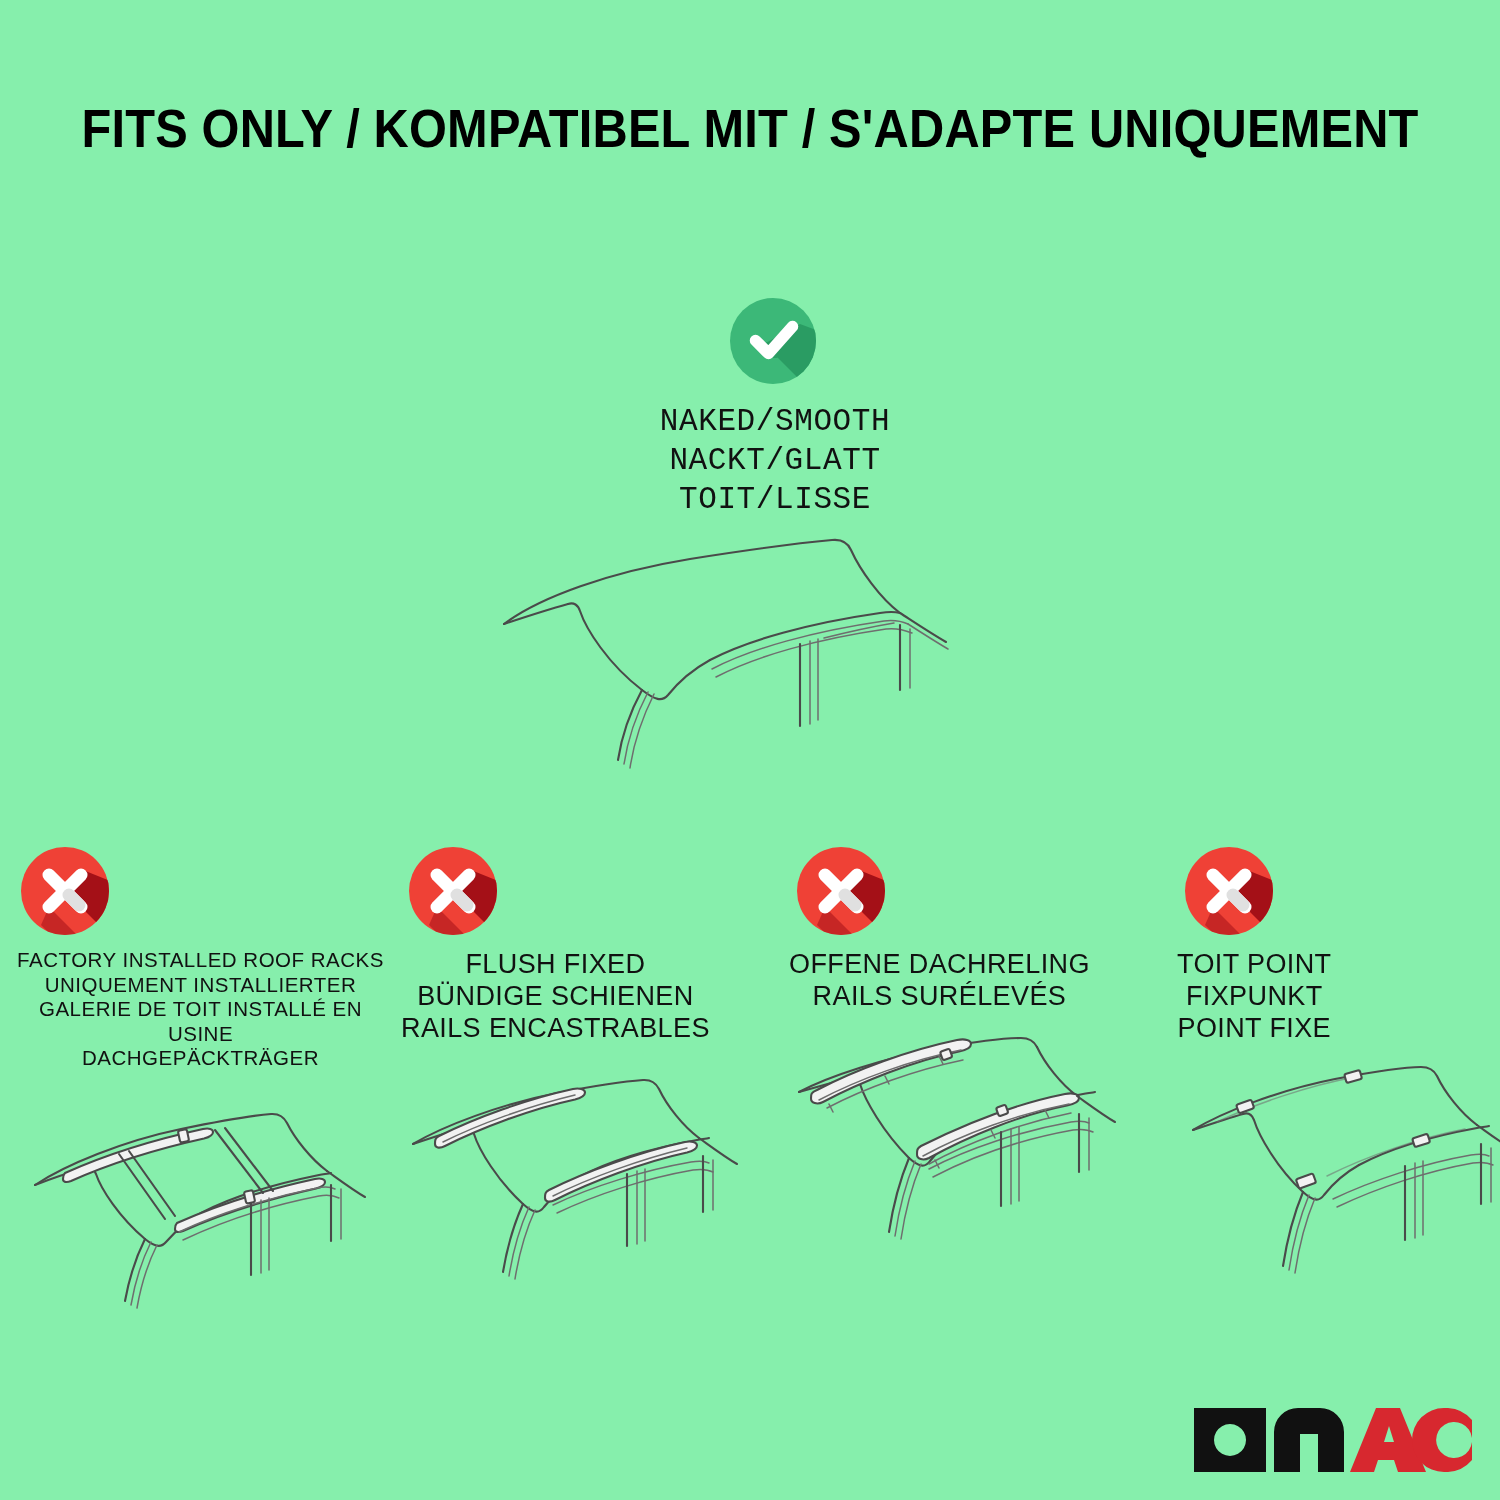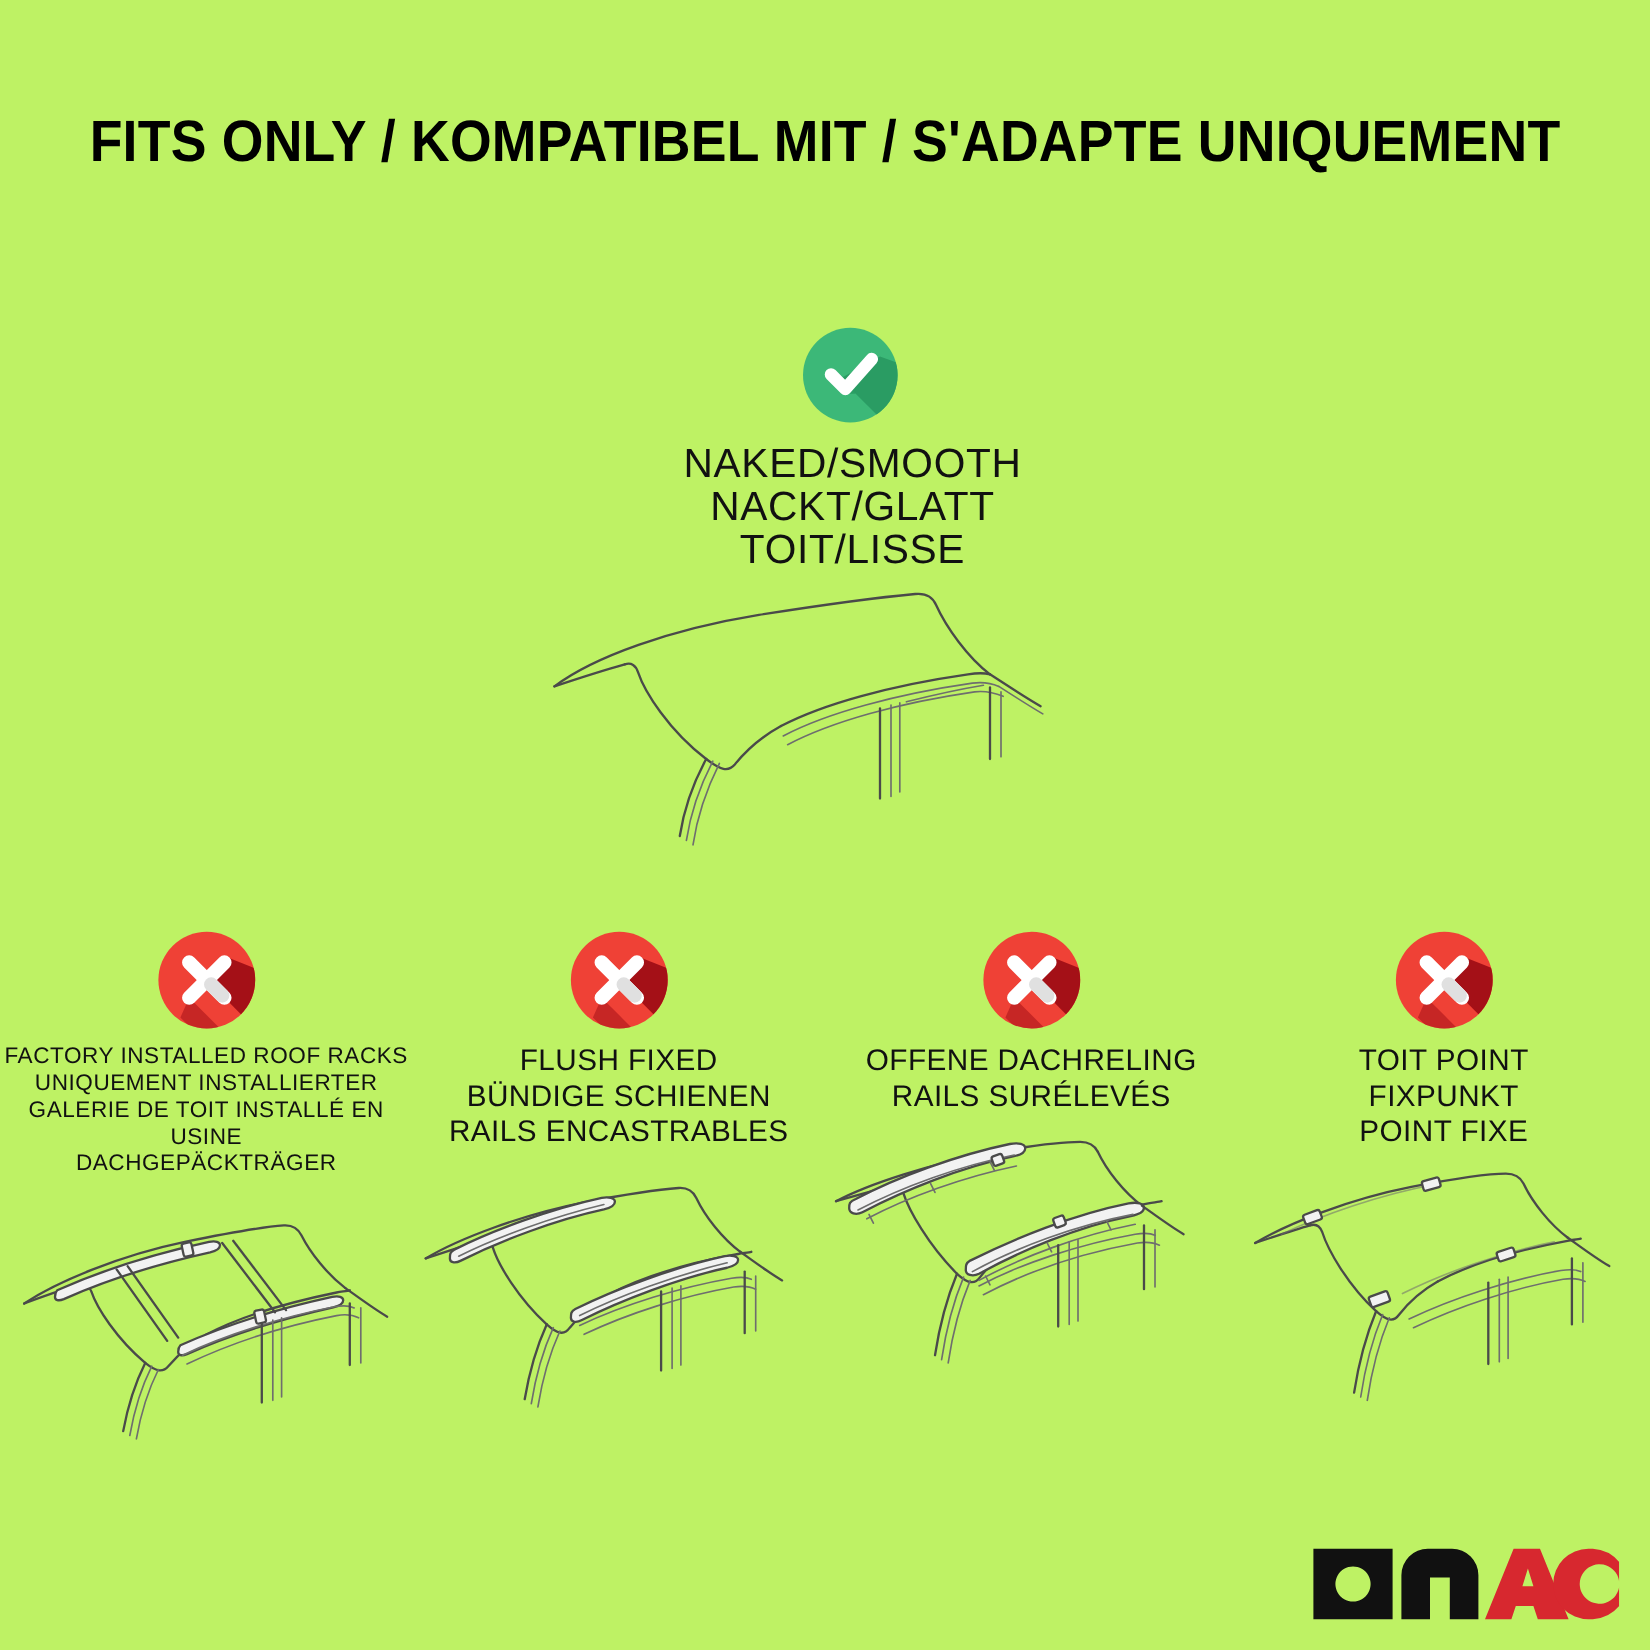--- a/index.html
+++ b/index.html
@@ -14,21 +14,21 @@
     font-family: "Liberation Sans", sans-serif;
     color: #111111;
     overflow: hidden;
     position: relative;
   }
 
   .page {
     position: relative;
     width: 1500px;
     height: 1500px;
-    background: #bef264;
+    background: #86efac;
   }
 
   
   .header {
     position: absolute;
     left: 0;
     top: 98px;
     width: 1500px;
     text-align: center;
   }
@@ -56,25 +56,26 @@
     display: flex;
     align-items: flex-start;
     justify-content: center;
   }
   .badge {
     display: block;
   }
 
   .fits-label {
     margin-top: 8px;
-    font-size: 37px;
+    font-size: 31px;
     line-height: 39px;
     letter-spacing: 0.6px;
     font-weight: 400;
     color: #111111;
+    font-family: Liberation Mono, monospace;
   }
 
   .fits-art {
     position: absolute;
     left: 480px;
     top: 512px;
     width: 560px;
     height: 300px;
   }
 
@@ -84,21 +85,22 @@
     left: 0;
     top: 846px;
     width: 1500px;
     display: flex;
     align-items: flex-start;
   }
   .col {
     width: 375px;
     display: flex;
     flex-direction: column;
-    align-items: center;
+    align-items: flex-start;
+    padding-left: 13px;
   }
   .x-badge-wrap {
     height: 96px;
     display: flex;
     align-items: flex-start;
     justify-content: center;
   }
   .col-label {
     margin-top: 6px;
     text-align: center;

